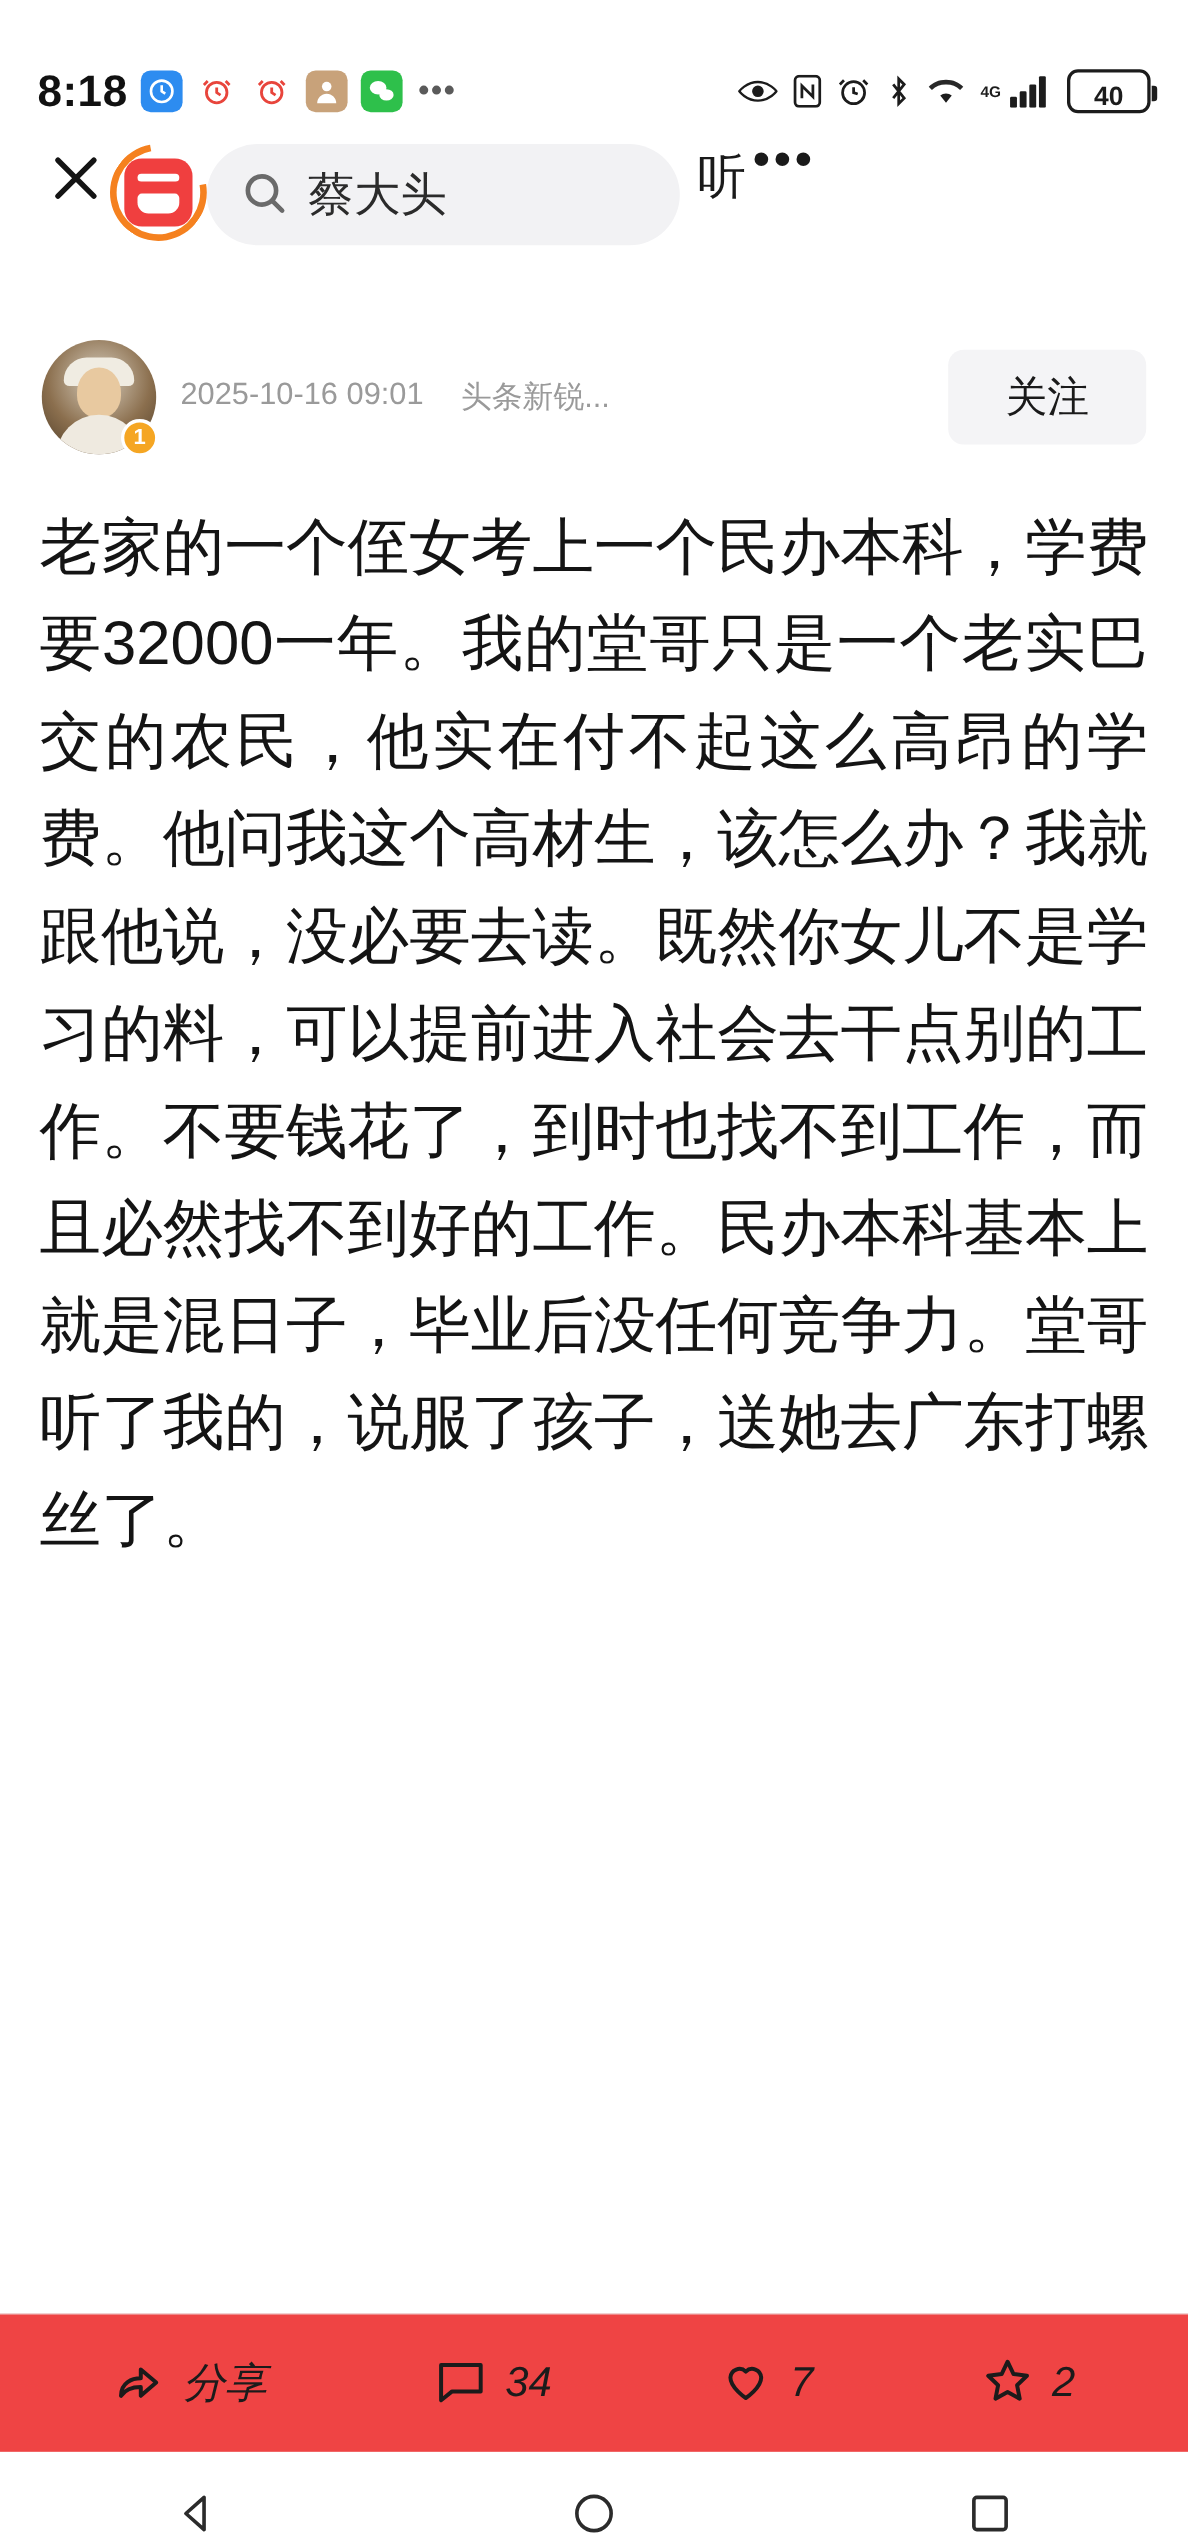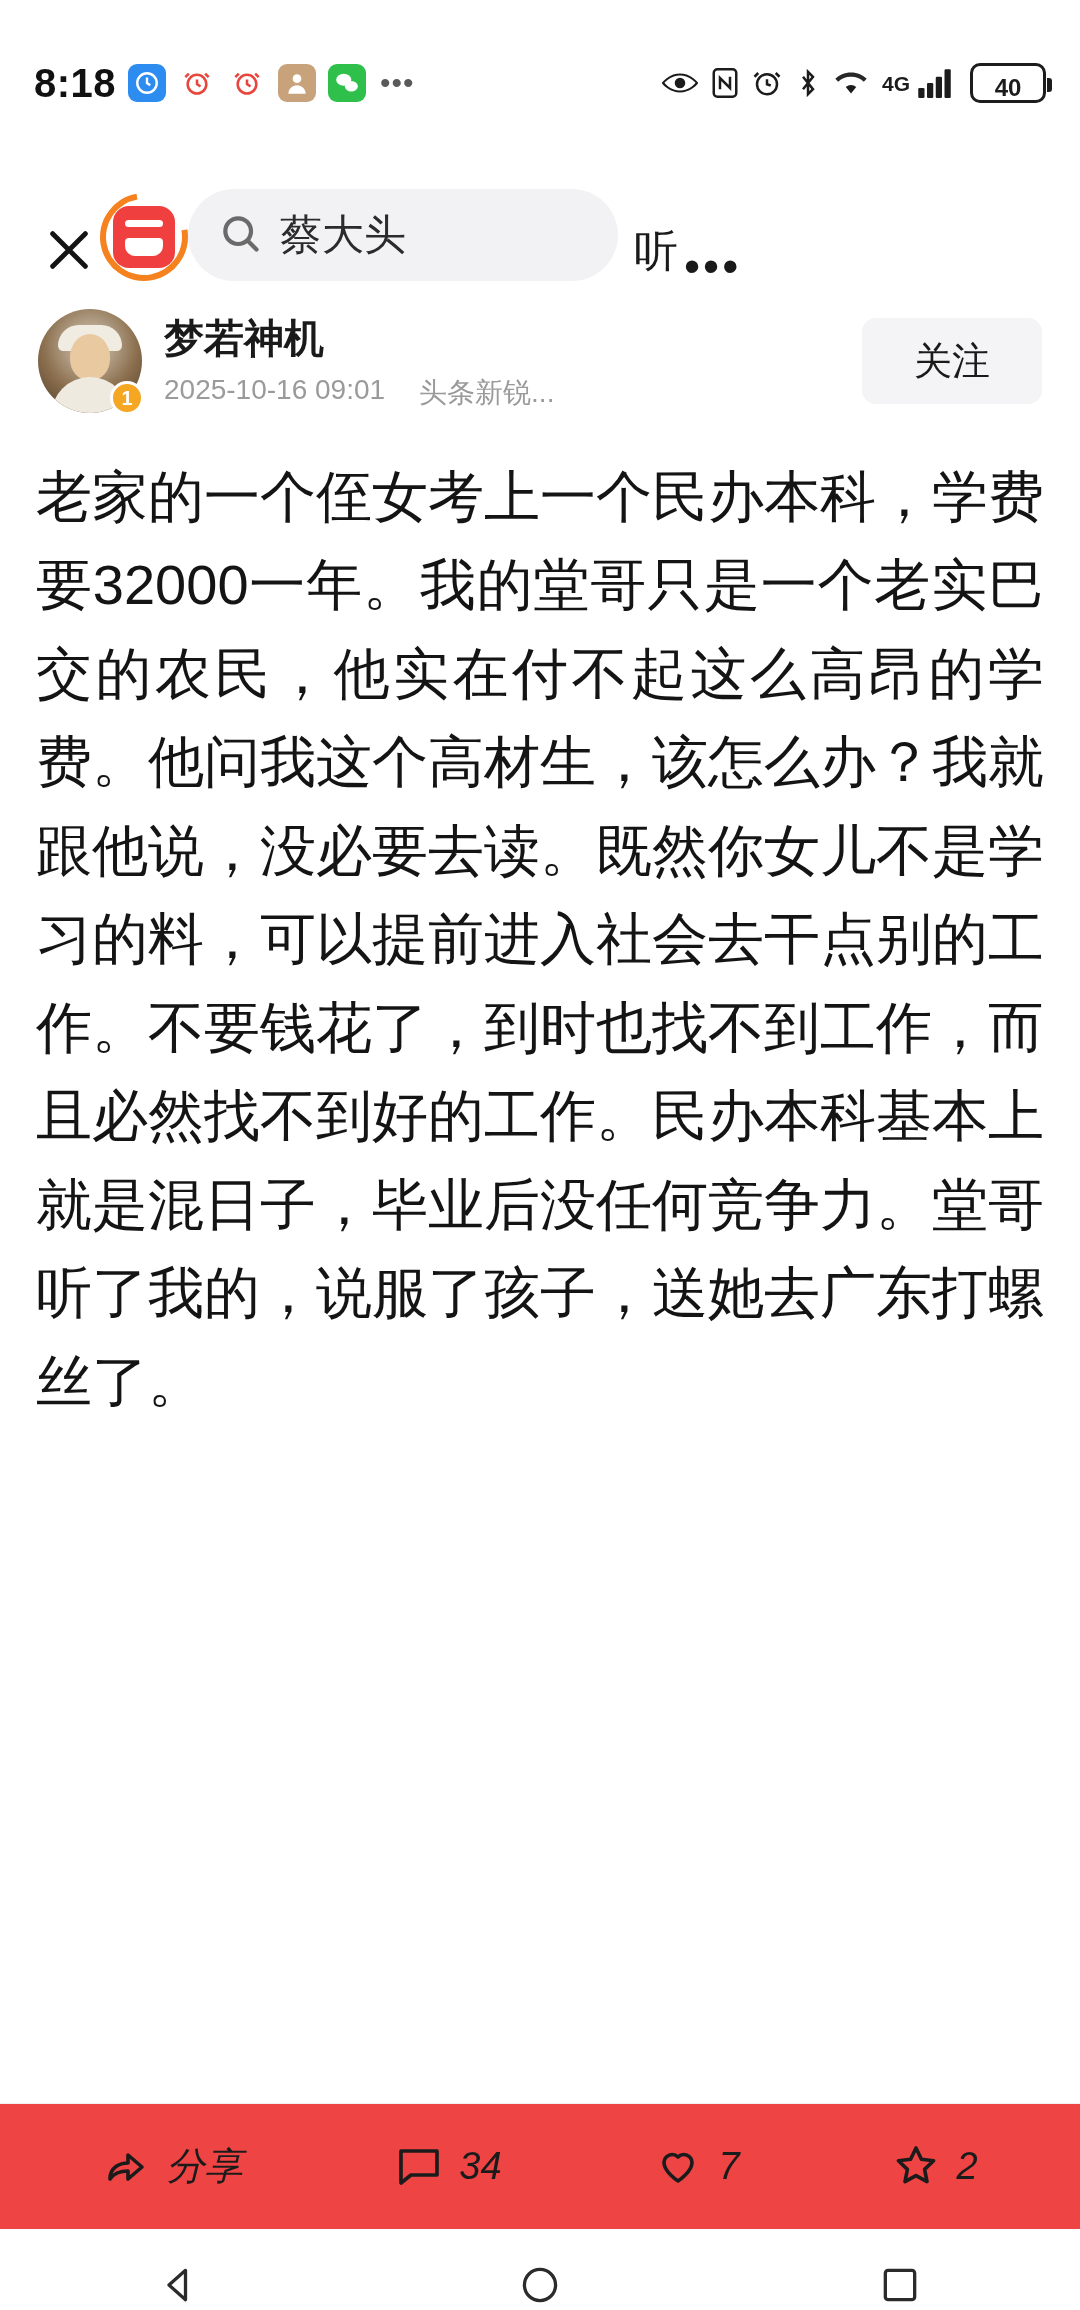--- a/index.html
+++ b/index.html
@@ -61,21 +61,21 @@
     margin-left: 2px;
   }
   .sb-right {
     margin-left: auto;
     display: flex;
     align-items: center;
     gap: 14px;
   }
   .sb-ic { color: #1c1c1c; display: inline-flex; align-items: center; }
   .sb-4g {
-    font-size: 21px;
+    font-size: 14px;
     color: #1c1c1c;
     font-weight: bold;
     line-height: 1;
     margin-right: -6px;
   }
   .battery {
     width: 76px; height: 40px;
     border: 3px solid #1c1c1c;
     border-radius: 10px;
     position: relative;
@@ -96,21 +96,21 @@
     font-weight: bold;
     color: #1c1c1c;
     line-height: 1;
   }
 
   
   .topbar {
     height: 150px;
     flex: 0 0 150px;
     display: flex;
-    align-items: flex-end;
+    align-items: flex-start;
     padding: 0 38px;
   }
   .close-btn {
     width: 62px; height: 62px;
     display: flex; align-items: center; justify-content: center;
     flex: 0 0 auto;
   }
   .logo {
     width: 88px; height: 88px;
     flex: 0 0 auto;
@@ -419,21 +419,20 @@
   <div class="author-row">
     <div class="avatar-wrap">
       <div class="avatar">
         <span class="hat"></span>
         <span class="face"></span>
         <span class="body"></span>
       </div>
       <div class="avatar-badge">1</div>
     </div>
     <div class="author-info">
-      <div class="author-name">梦若神机</div>
       <div class="author-meta">
         <span>2025-10-16 09:01</span>
         <span>头条新锐...</span>
       </div>
     </div>
     <div class="follow-btn">关注</div>
   </div>
 
   <div class="article">
     <p>老家的一个侄女考上一个民办本科，学费要32000一年。我的堂哥只是一个老实巴交的农民，他实在付不起这么高昂的学费。他问我这个高材生，该怎么办？我就跟他说，没必要去读。既然你女儿不是学习的料，可以提前进入社会去干点别的工作。不要钱花了，到时也找不到工作，而且必然找不到好的工作。民办本科基本上就是混日子，毕业后没任何竞争力。堂哥听了我的，说服了孩子，送她去广东打螺丝了。</p>

